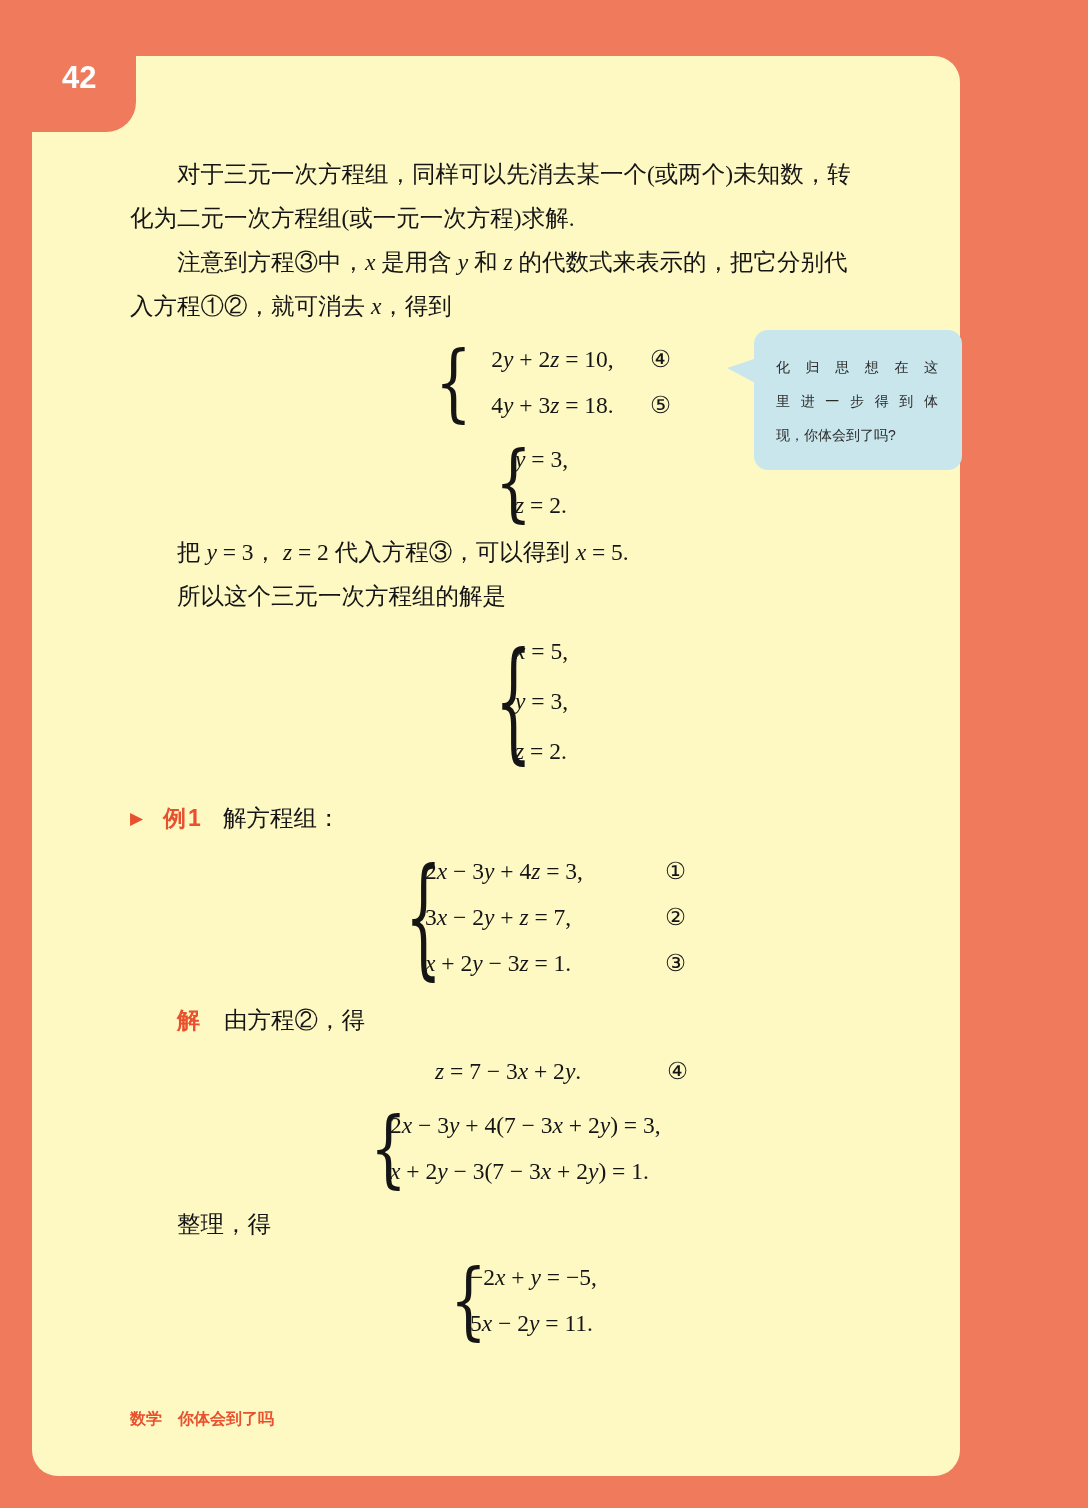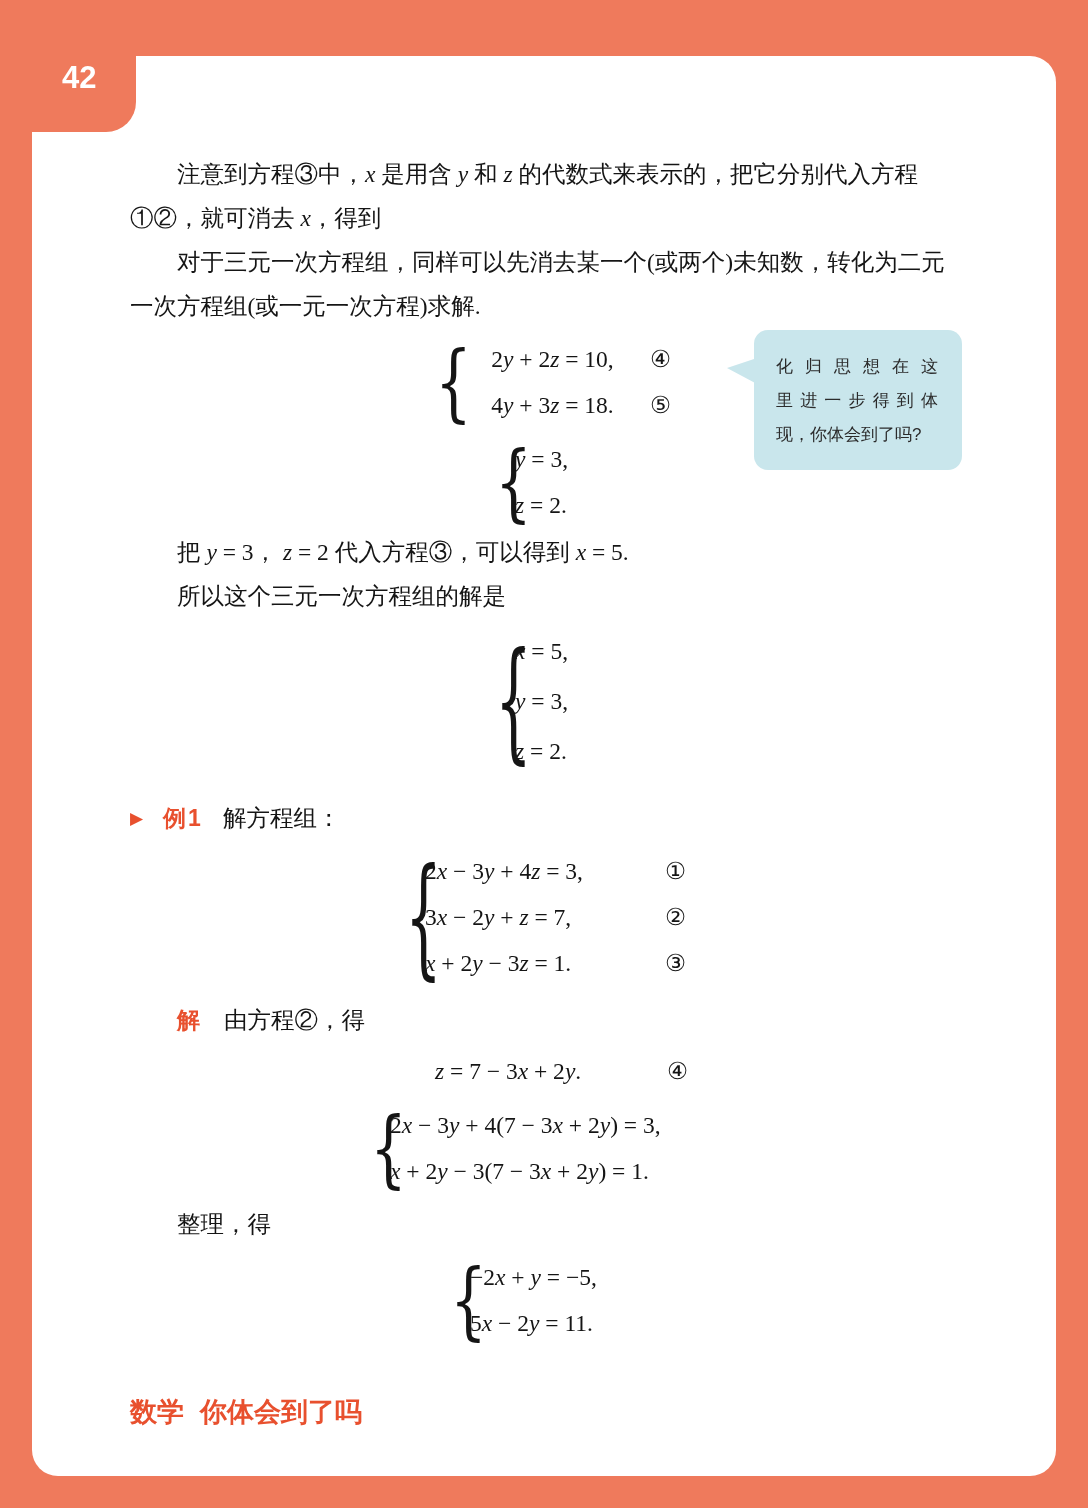--- a/index.html
+++ b/index.html
@@ -6,22 +6,22 @@
   body {
     width:1088px; height:1508px;
     background:#EF7A5C;
     position:relative;
     font-family:"Liberation Serif","DejaVu Serif",serif;
     color:#151515;
     overflow:hidden;
   }
   .page {
     position:absolute; left:32px; top:56px;
-    width:1024px; height:1420px;
-    background:#ffffff;
+    width:928px; height:1420px;
+    background:#fef9c3;
     border-radius:26px;
   }
   .tab {
     position:absolute; left:0; top:0;
     width:104px; height:76px;
     background:#EF7A5C;
     border-radius:0 0 30px 0;
     color:#ffffff;
     font-family:"Liberation Sans","DejaVu Sans",sans-serif;
     font-weight:bold; font-size:31px;
@@ -71,56 +71,56 @@
                font-size:23px; margin-right:24px; }
 
   
   .bubble {
     position:absolute; left:722px; top:274px;
     width:208px; box-sizing:border-box;
     background:#C9E6EC;
     border-radius:14px;
     padding:20px 24px 18px 22px;
     font-family:"Liberation Sans","DejaVu Sans",sans-serif;
-    font-size:17px; line-height:34px; color:#2b2b2b;
+    font-size:14px; line-height:34px; color:#2b2b2b;
   }
   .bubble::before {
     content:""; position:absolute; left:-27px; top:28px;
     border-style:solid; border-width:10px 30px 16px 0;
     border-color:transparent #C9E6EC transparent transparent;
   }
   .bubble .jl { text-align:justify; text-align-last:justify; }
 
   .footer {
     position:absolute; left:98px; bottom:46px;
     display:flex; gap:16px;
     color:#E8502E;
     font-family:Liberation Serif, serif;
-    font-weight:bold; font-size:27px;
+    font-weight:bold; font-size:16px;
   }
 </style>
 </head>
 <body>
 
 <div class="page">
 
   <div class="tab">
     <span>42</span>
   </div>
 
   <div class="bubble">
     <div class="jl">化归思想在这</div>
     <div class="jl">里进一步得到体</div>
     <div>现，你体会到了吗?</div>
   </div>
 
   <div class="content">
 
+    <p class="para">对于三元一次方程组，同样可以先消去某一个(或两个)未知数，转化为二元一次方程组(或一元一次方程)求解.</p>
     <p class="para">注意到方程③中，<i>x</i> 是用含 <i>y</i> 和 <i>z</i> 的代数式来表示的，把它分别代入方程①②，就可消去 <i>x</i>，得到</p>
-    <p class="para">对于三元一次方程组，同样可以先消去某一个(或两个)未知数，转化为二元一次方程组(或一元一次方程)求解.</p>
 
     <div class="system two ml305">
       <span class="brace">{</span>
       <div class="rows">
         <div class="row">
           <span class="eq w195">2<i>y</i> + 2<i>z</i> = 10,</span>
           <span class="lbl">④</span>
         </div>
         <div class="row">
           <span class="eq w195">4<i>y</i> + 3<i>z</i> = 18.</span>

